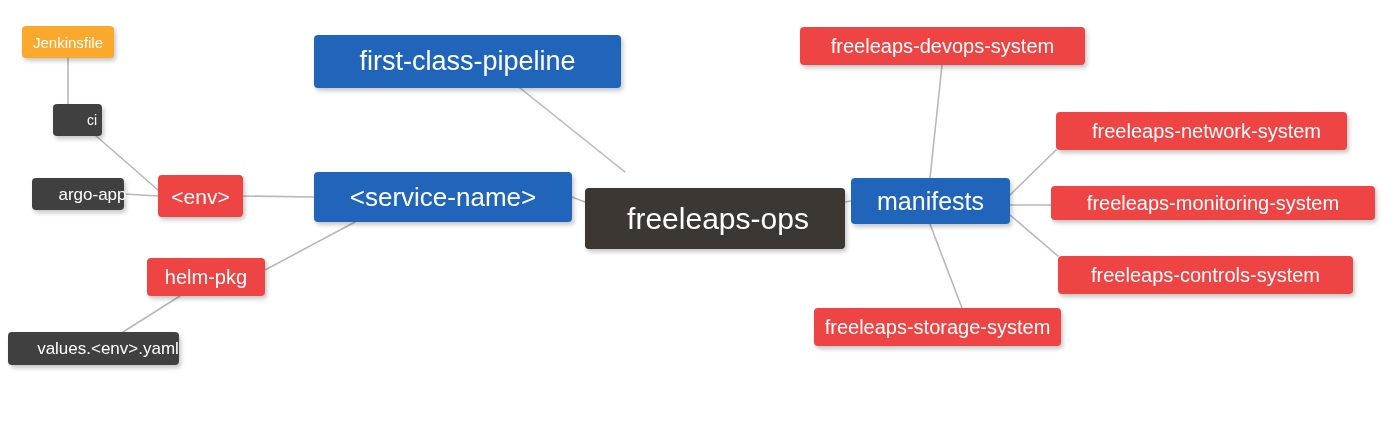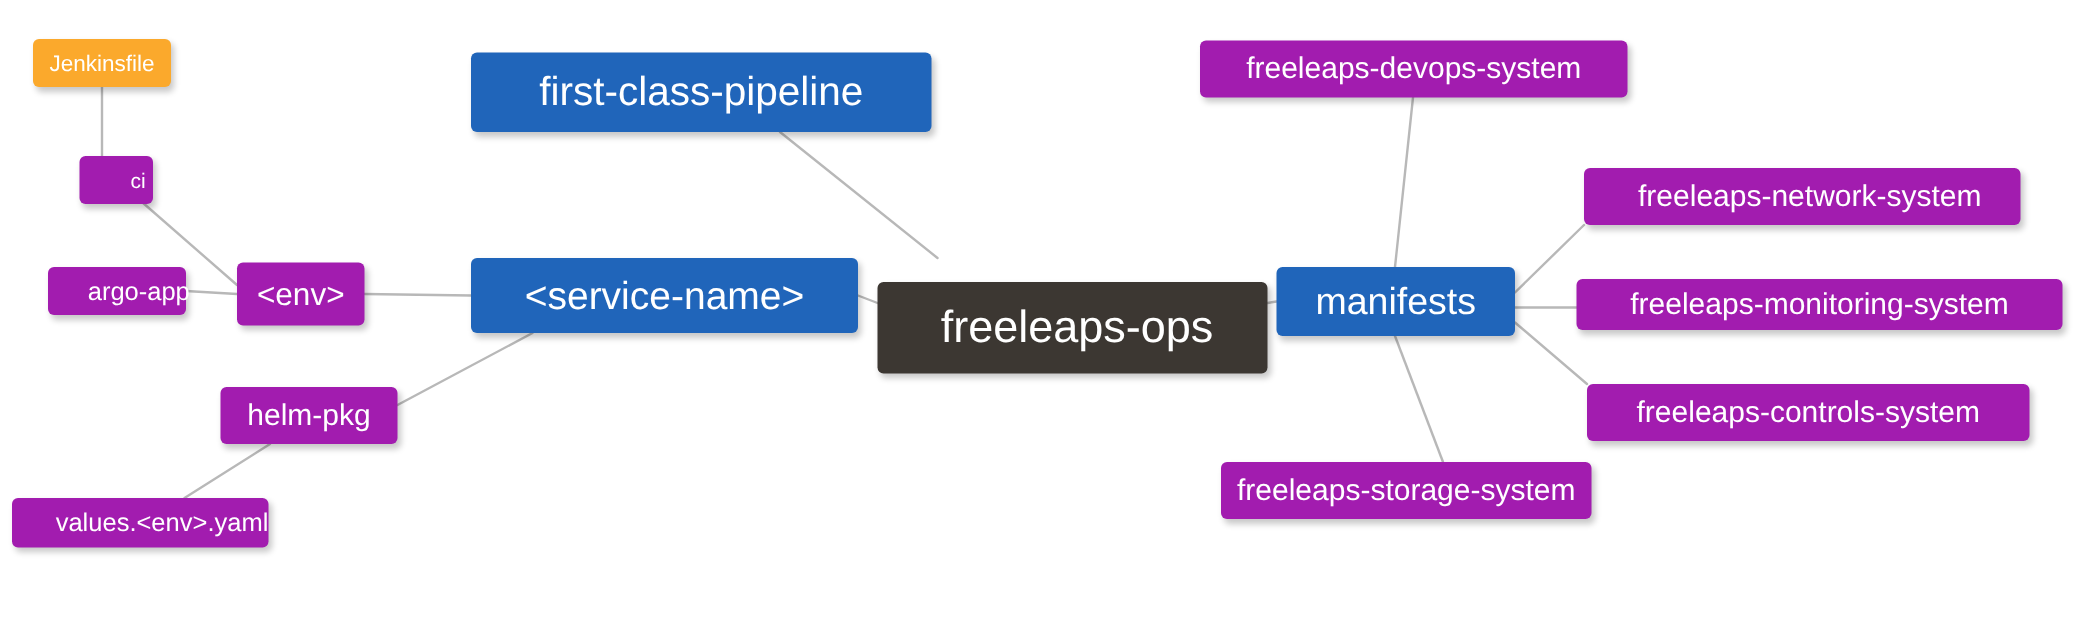--- a/index.html
+++ b/index.html
@@ -39,23 +39,23 @@
     box-shadow: 2px 3px 4px rgba(0,0,0,0.22);
     text-align: center;
     padding: 0 10px;
     letter-spacing: 0px;
   }
   .node-label {
     display: block;
   }
   .c-root   { background: #3c3732; }
   .c-blue   { background: #2065ba; }
-  .c-green  { background: #a21caf; }
+  .c-green  { background: #ef4444; }
   .c-orange { background: #fba92c; }
-  .c-red    { background: #a21caf; padding-left: 39px; }
+  .c-red    { background: #404040; padding-left: 39px; }
 </style>
 </head>
 <body>
 
 <div id="canvas">
   <svg id="edges" viewBox="0 0 1390 421" xmlns="http://www.w3.org/2000/svg">
       <path d="M 585 202 L 572 197" stroke="#b8b8b8" stroke-width="1.6" fill="none" stroke-linecap="round"></path>
       <path d="M 845 202 L 851 201" stroke="#b8b8b8" stroke-width="1.6" fill="none" stroke-linecap="round"></path>
       <path d="M 625 172 L 520 88" stroke="#b8b8b8" stroke-width="1.6" fill="none" stroke-linecap="round"></path>
       <path d="M 314 197 L 243 196" stroke="#b8b8b8" stroke-width="1.6" fill="none" stroke-linecap="round"></path>

